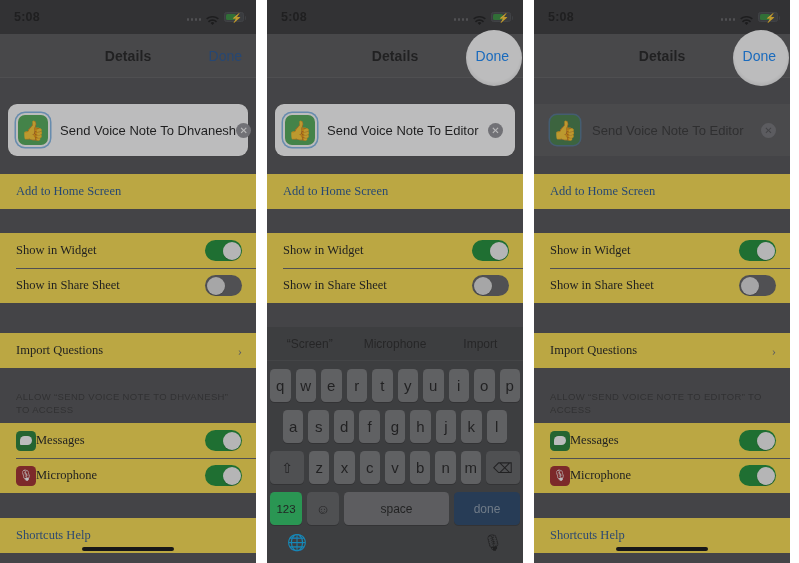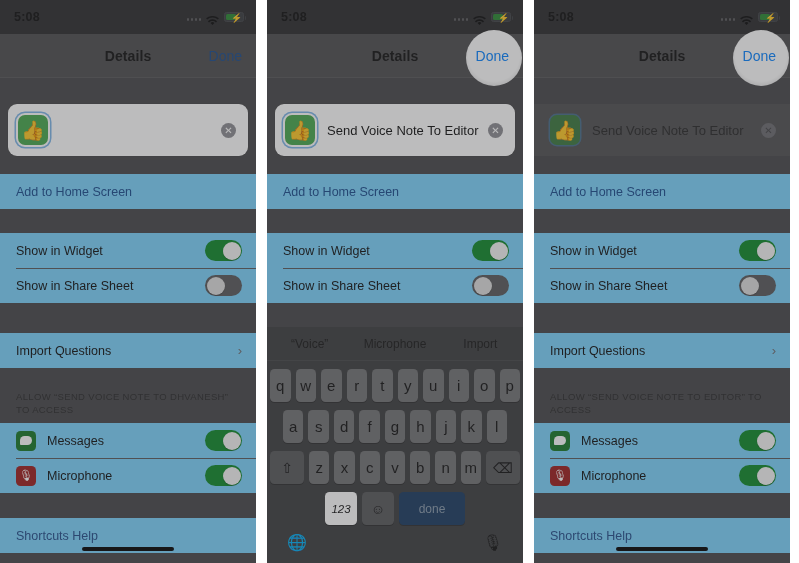--- a/index.html
+++ b/index.html
@@ -185,21 +185,22 @@
     line-height: 15px;
     text-align: center;
     flex: 0 0 auto;
   }
   .clear-btn.dim { background: #6e6e72; color: #46464a; }
 
   
   .group {
     position: absolute;
     left: 0; right: 0;
-    background: #7dd3fc;
+    background: #fde047;
+    font-family: Liberation Serif, serif;
   }
   .row {
     height: 35px;
     display: flex;
     align-items: center;
     padding: 0 14px 0 16px;
     position: relative;
   }
   .row + .row::before {
     content: "";
@@ -259,21 +260,21 @@
     color: #fff;
   }
   .app-icon.messages { background: #1a7a2b; }
   .app-icon.mic { background: #9e2020; }
   .bubble {
     width: 12px; height: 9.5px;
     background: #fff;
     border-radius: 5px 5px 5px 1px;
   }
   .micglyph { font-size: 11px; line-height: 1; }
-  .app-label { margin-left: 11px; font-size: 12.5px; color: #111; }
+  .app-label { font-size: 12.5px; color: #111; }
 
   
   .home-ind {
     position: absolute;
     left: 50%; transform: translateX(-50%);
     bottom: 12px;
     width: 92px; height: 4px;
     border-radius: 2px;
     background: #060606;
   }
@@ -319,21 +320,21 @@
     flex: 1 1 0;
     height: 33px;
     background: #747577;
     border-radius: 4.5px;
     display: flex; align-items: center; justify-content: center;
     font-size: 15px;
     color: #151515;
     box-shadow: 0 1px 0 rgba(0,0,0,.25);
   }
   .key.wide { flex: 0 0 34px; background: #5a5b5d; font-size: 14px; }
-  .key.num  { flex: 0 0 32px; background: #ffffff; font-size: 11.5px; font-style: italic; }
+  .key.num  { flex: 0 0 32px; background: #22c55e; font-size: 11.5px; }
   .key.emoji{ flex: 0 0 32px; background: #5a5b5d; font-size: 14px; }
   .key.space{ flex: 1 1 auto; background: #6f7072; font-size: 12px; }
   .key.done { flex: 0 0 66px; background: #1e3d63; color: #8b9dae; font-size: 12px; }
   .kbot {
     display: flex;
     align-items: center;
     justify-content: space-between;
     padding: 10px 20px 0 20px;
   }
   .kbot .g { font-size: 16px; color: #141414; line-height: 1; }
@@ -378,20 +379,21 @@
     <div class="navbar">
       <span class="nav-title">Details</span>
       <span class="nav-done">Done</span>
     </div>
 
     <div class="body">
       <div class="field-card">
         <span class="shortcut-icon ring">
           <span class="thumb">👍</span>
         </span>
+        <span class="field-text">Send Voice Note To Dhvanesh</span>
         <span class="clear-btn">✕</span>
       </div>
 
       <div class="group" style="top:96px">
         <div class="row">
           <span class="row-label link">Add to Home Screen</span>
         </div>
       </div>
 
       <div class="group" style="top:155px">
@@ -515,21 +517,21 @@
       <div class="group" style="top:255px">
         <div class="row">
           <span class="row-label">Import Questions</span>
           <span class="chev">›</span>
         </div>
       </div>
     </div>
 
     <div class="keyboard">
       <div class="suggest">
-        <span class="s">“Voice”</span>
+        <span class="s">“Screen”</span>
         <span class="s">Microphone</span>
         <span class="s">Import</span>
       </div>
 
       <div class="krow r1">
         <span class="key">q</span>
         <span class="key">w</span>
         <span class="key">e</span>
         <span class="key">r</span>
         <span class="key">t</span>
@@ -560,20 +562,21 @@
         <span class="key">v</span>
         <span class="key">b</span>
         <span class="key">n</span>
         <span class="key">m</span>
         <span class="key wide">⌫</span>
       </div>
 
       <div class="krow r4">
         <span class="key num">123</span>
         <span class="key emoji">☺</span>
+        <span class="key space">space</span>
         <span class="key done">done</span>
       </div>
 
       <div class="kbot">
         <span class="g">🌐</span>
         <span class="g">🎙</span>
       </div>
     </div>
 
     <div class="home-ind"></div>

